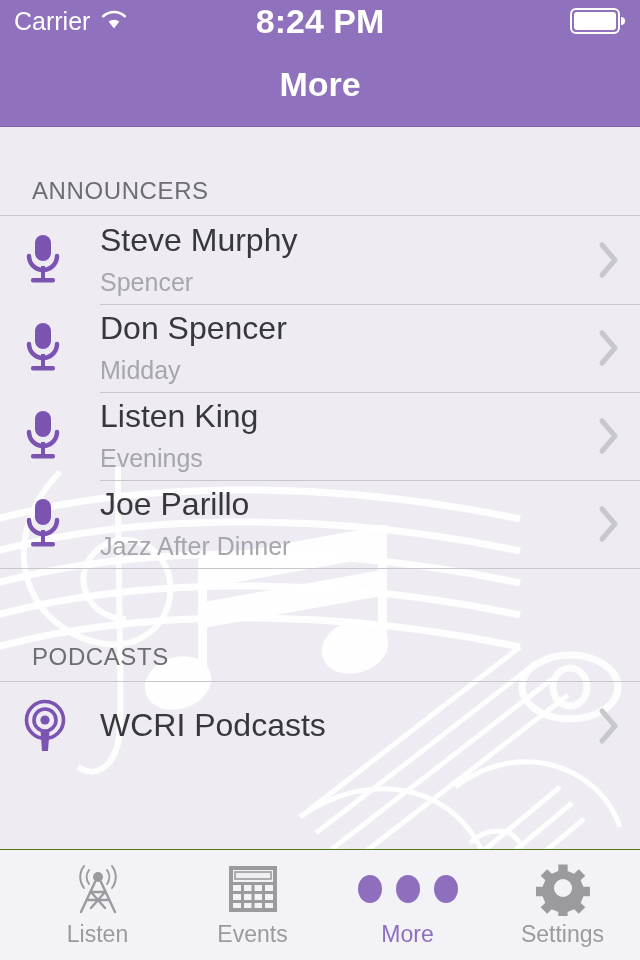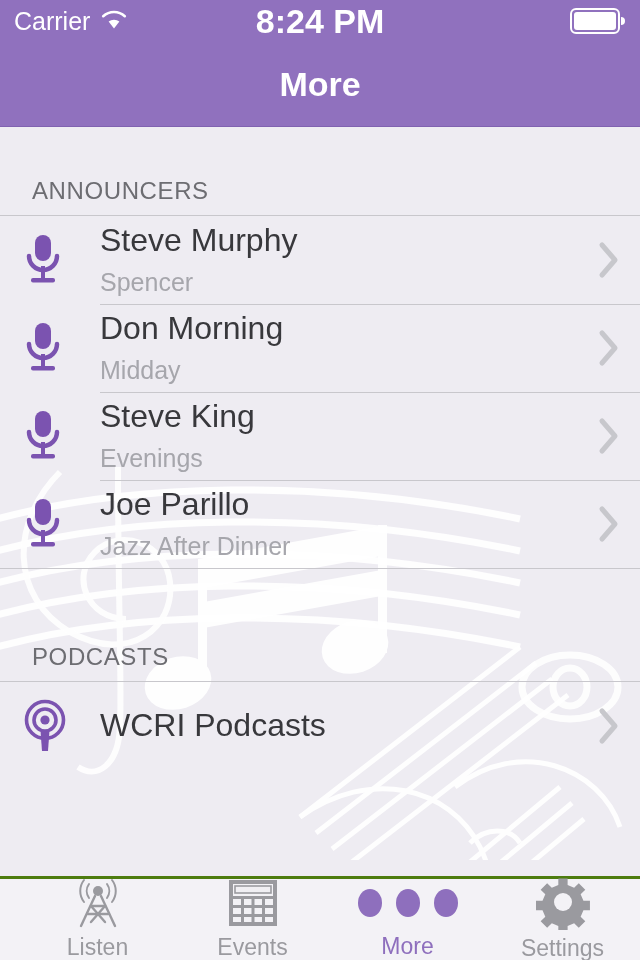--- a/index.html
+++ b/index.html
@@ -62,22 +62,22 @@
   .row-icon { width:78px; flex:0 0 78px; display:flex; align-items:center; }
   .row-text { flex:1; display:flex; flex-direction:column; justify-content:center; gap:11px; }
   .row-title { font-size:32px; color:#38383c; line-height:1.1; }
   .row-sub { font-size:25px; color:#a6a6ac; line-height:1.1; }
   .row-chevron { flex:0 0 36px; display:flex; justify-content:flex-end; align-items:center; }
 
   .group-gap { height:1px; background:#c8c7cc; }
 
   
   #tab-bar {
-    position:absolute; left:0; bottom:0; width:640px; height:84px;
-    background:#f3f2f6; border-top:3px solid #4d7c0f;
+    position:absolute; left:0; bottom:0; width:640px; height:111px;
+    background:#f3f2f6; border-top:1px solid #4d7c0f;
     display:flex; z-index:2;padding-left:20px;
   }
   .tab {
     flex:1; display:flex; flex-direction:column;
     align-items:center; justify-content:center; gap:6px;
   }
   .tab-icon { height:52px; display:flex; align-items:center; justify-content:center; }
   .tab-label { font-size:23px; color:#9a9a9f; }
   .tab.active .tab-label { color:#8e6fbd; }
   .dots { display:flex; gap:14px; align-items:center; }
@@ -184,41 +184,41 @@
     <div class="row">
       <div class="row-icon">
         <svg width="42" height="54" viewBox="0 0 42 54">
           <rect x="13" y="2" width="16" height="26" rx="8" fill="#7b53b0"></rect>
           <path d="M7 23 A14 14 0 0 0 35 23" stroke="#7b53b0" stroke-width="4.5" fill="none" stroke-linecap="round"></path>
           <rect x="19" y="33" width="4" height="12" fill="#7b53b0"></rect>
           <rect x="9" y="45" width="24" height="4.5" rx="2" fill="#7b53b0"></rect>
         </svg>
       </div>
       <div class="row-text">
-        <div class="row-title">Don Morning</div>
+        <div class="row-title">Don Spencer</div>
         <div class="row-sub">Midday</div>
       </div>
       <div class="row-chevron">
         <svg width="22" height="38" viewBox="0 0 22 38">
             <path d="M4 4 L17 19 L4 34" stroke="#c7c7cc" stroke-width="5" fill="none" stroke-linecap="round" stroke-linejoin="round"></path>
           </svg>
       </div>
     </div>
 
     <div class="row">
       <div class="row-icon">
         <svg width="42" height="54" viewBox="0 0 42 54">
           <rect x="13" y="2" width="16" height="26" rx="8" fill="#7b53b0"></rect>
           <path d="M7 23 A14 14 0 0 0 35 23" stroke="#7b53b0" stroke-width="4.5" fill="none" stroke-linecap="round"></path>
           <rect x="19" y="33" width="4" height="12" fill="#7b53b0"></rect>
           <rect x="9" y="45" width="24" height="4.5" rx="2" fill="#7b53b0"></rect>
         </svg>
       </div>
       <div class="row-text">
-        <div class="row-title">Steve King</div>
+        <div class="row-title">Listen King</div>
         <div class="row-sub">Evenings</div>
       </div>
       <div class="row-chevron">
         <svg width="22" height="38" viewBox="0 0 22 38">
             <path d="M4 4 L17 19 L4 34" stroke="#c7c7cc" stroke-width="5" fill="none" stroke-linecap="round" stroke-linejoin="round"></path>
           </svg>
       </div>
     </div>
 
     <div class="row">

